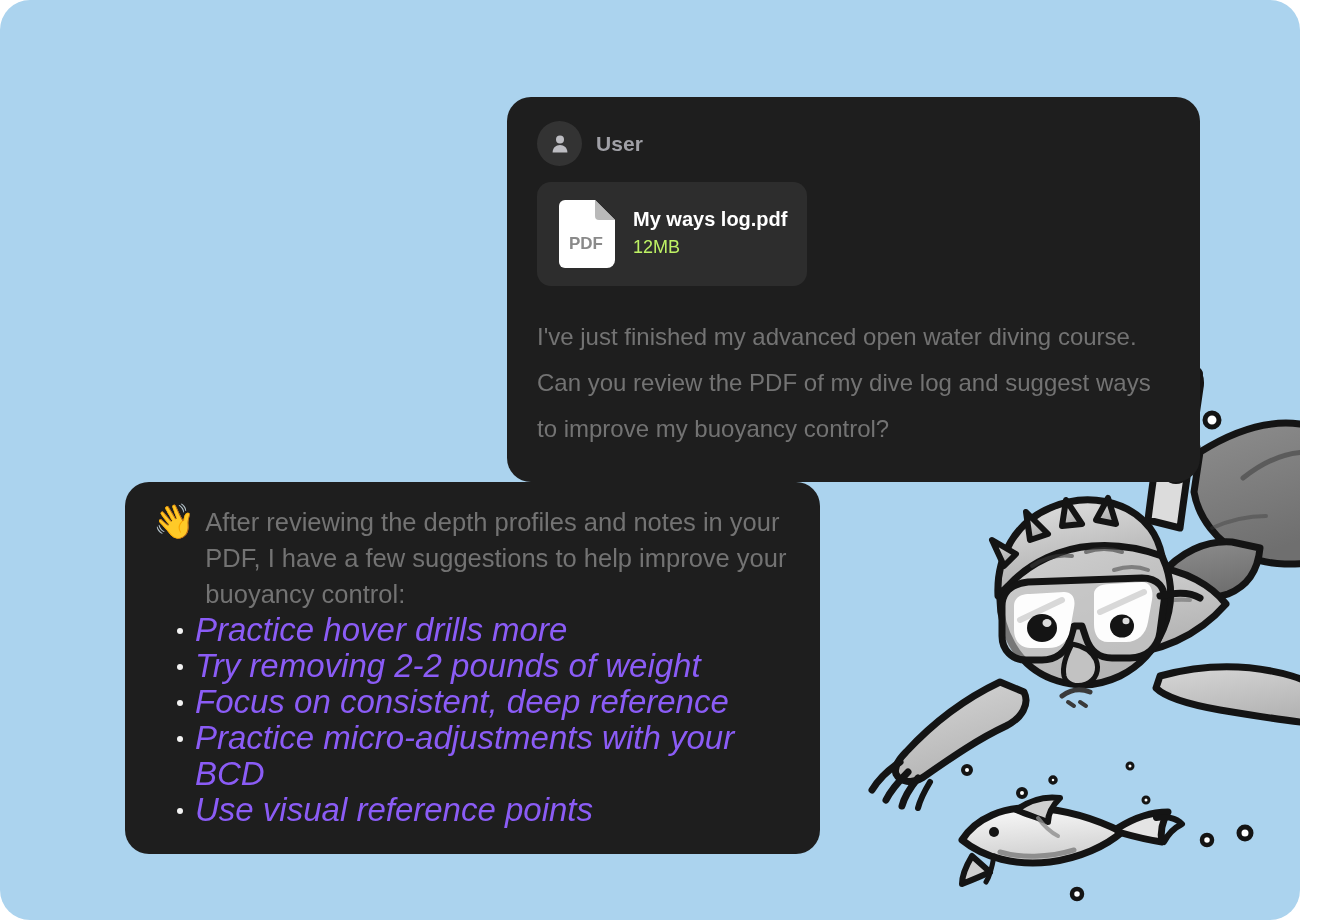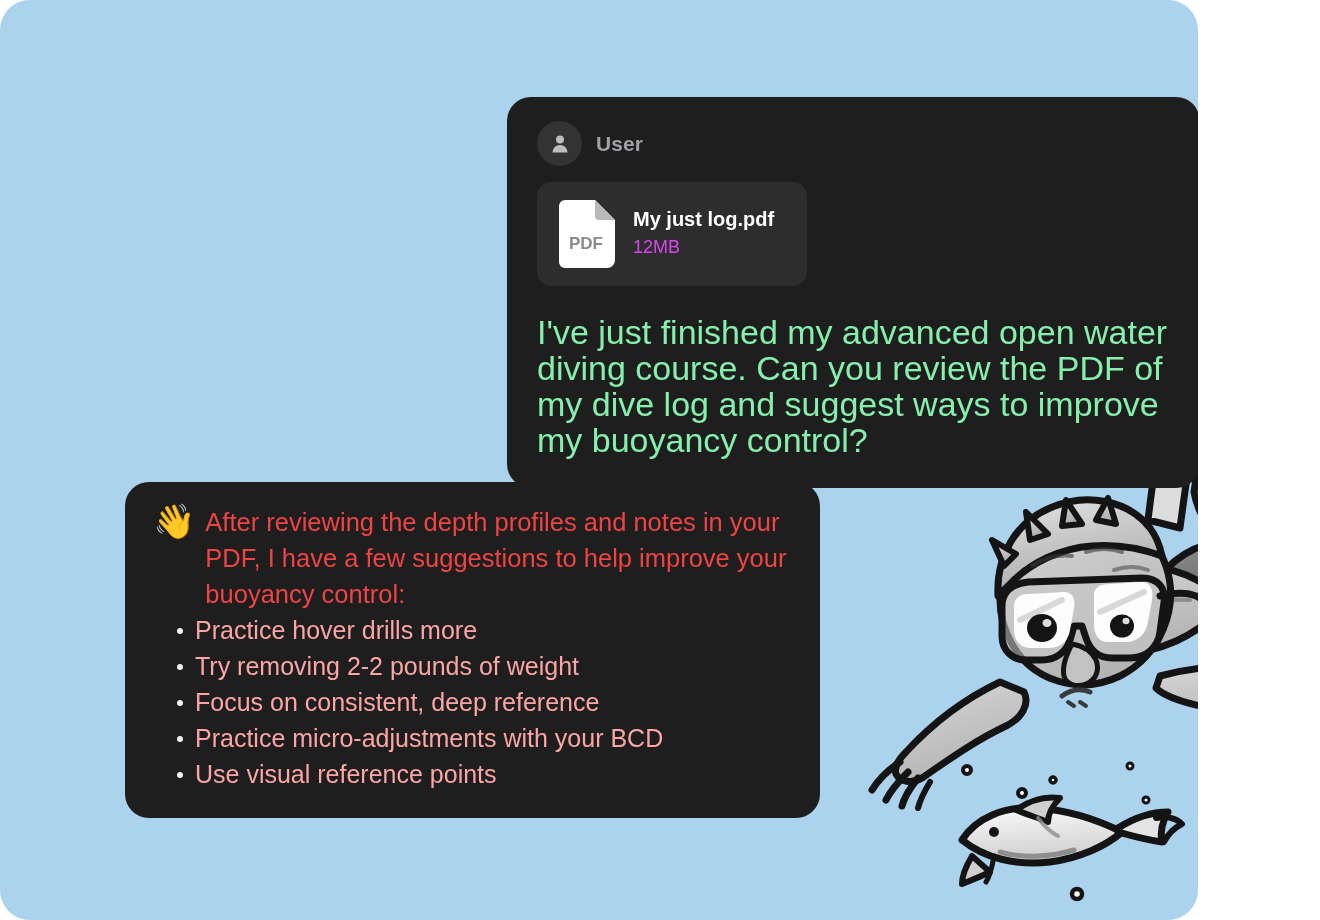--- a/index.html
+++ b/index.html
@@ -2,21 +2,21 @@
 <html><head>
 <meta charset="utf-8">
 <style>
   html, body {
     margin: 0;
     padding: 0;
     background: #ffffff;
   }
   #page {
     position: relative;
-    width: 1198px;
+    width: 1300px;
     height: 920px;
     overflow: hidden;
     border-radius: 30px;
     background: #abd3ee;
     font-family: "Liberation Sans", sans-serif;
   }
   #illustration {
     position: absolute;
     inset: 0;
     width: 1320px;
@@ -91,59 +91,60 @@
   .attachment-meta { min-width: 0; }
   .file-name {
     font-size: 20px;
     font-weight: bold;
     color: #ffffff;
     line-height: 1.25;
     white-space: nowrap;
   }
   .file-size {
     font-size: 18px;
-    color: #d946ef;
+    color: #bef264;
     line-height: 1.4;
     margin-top: 3px;
   }
 
   
   .user-text {
-    font-size: 34px;
-    line-height: 36px;
-    color: #86efac;
+    font-size: 24px;
+    line-height: 46px;
+    color: #737373;
   }
 
   .assistant-intro {
     display: flex;
     align-items: flex-start;
     gap: 10px;
   }
   .wave-emoji {
     font-size: 34px;
     line-height: 36px;
     flex: none;
     margin-top: -1px;
   }
   .assistant-intro-text {
     font-size: 25.5px;
     line-height: 36px;
-    color: #ef4444;
+    color: #737373;
   }
   .suggestion-list {
     margin: 0;
     padding: 0;
     list-style: none;
   }
   .suggestion-list li {
     position: relative;
-    font-size: 25px;
+    font-size: 33px;
     line-height: 36px;
-    color: #fca5a5;
+    color: #8b5cf6;
     padding-left: 42px;
+    font-style: italic;
   }
   .suggestion-list li::before {
     content: "";
     position: absolute;
     left: 24px;
     top: 16px;
     width: 6px;
     height: 6px;
     border-radius: 50%;
     background: #f2f2f2;
@@ -308,21 +309,21 @@
 
     <div class="attachment">
       <span class="pdf-icon">
         <svg width="56" height="68" viewBox="0 0 56 68" aria-hidden="true">
           <path d="M6 0 H36 L56 20 V60 A8 8 0 0 1 48 68 H6 A6 6 0 0 1 0 62 V6 A6 6 0 0 1 6 0 Z" fill="#ffffff"></path>
           <path d="M36 0 L56 20 H40 A4 4 0 0 1 36 16 Z" fill="#b9b9b9"></path>
           <text x="27" y="49" text-anchor="middle" font-family="Liberation Sans, sans-serif" font-size="17" font-weight="bold" fill="#8a8a8a">PDF</text>
         </svg>
       </span>
       <div class="attachment-meta">
-        <div class="file-name">My just log.pdf</div>
+        <div class="file-name">My ways log.pdf</div>
         <div class="file-size">12MB</div>
       </div>
     </div>
 
     <div class="user-text">I've just finished my advanced open water diving course. Can you review the PDF of my dive log and suggest ways to improve my buoyancy control?</div>
   </div>
 
   <div class="bubble" id="assistant-bubble">
     <div class="assistant-intro">
       <span class="wave-emoji">👋</span>

